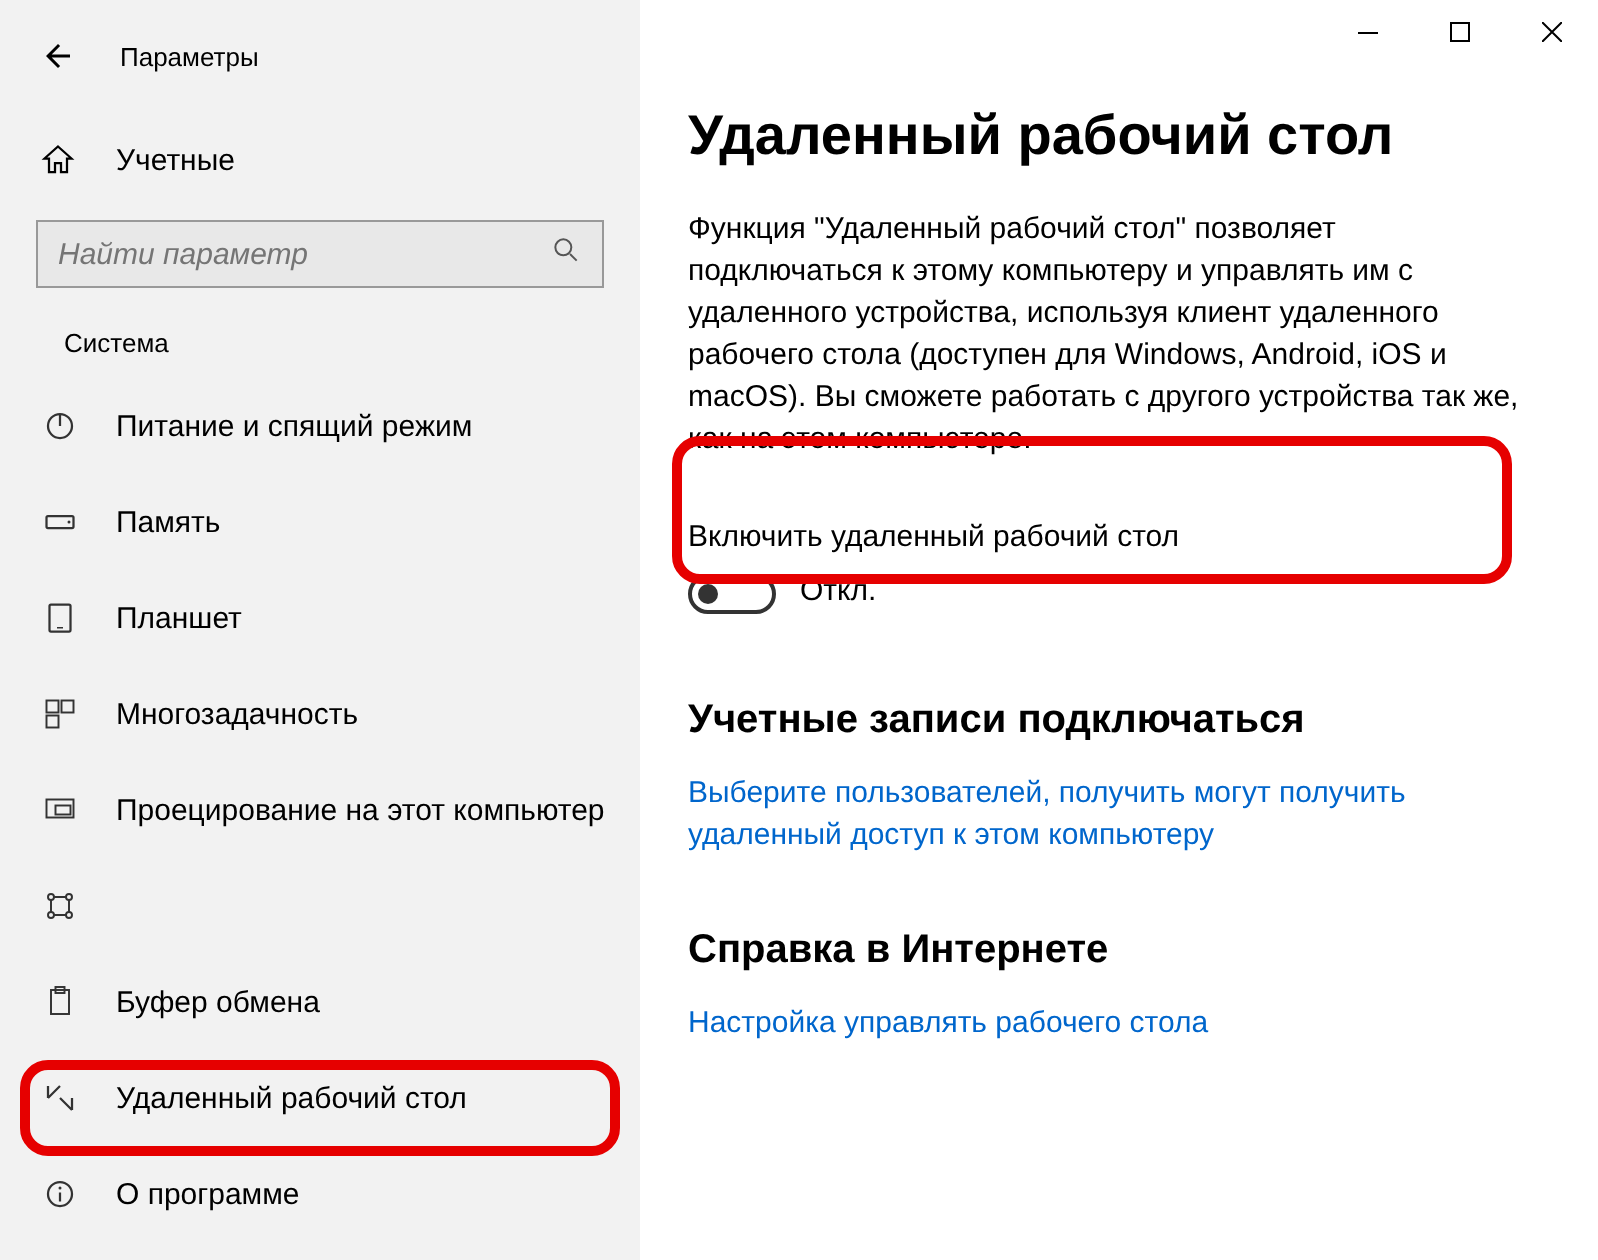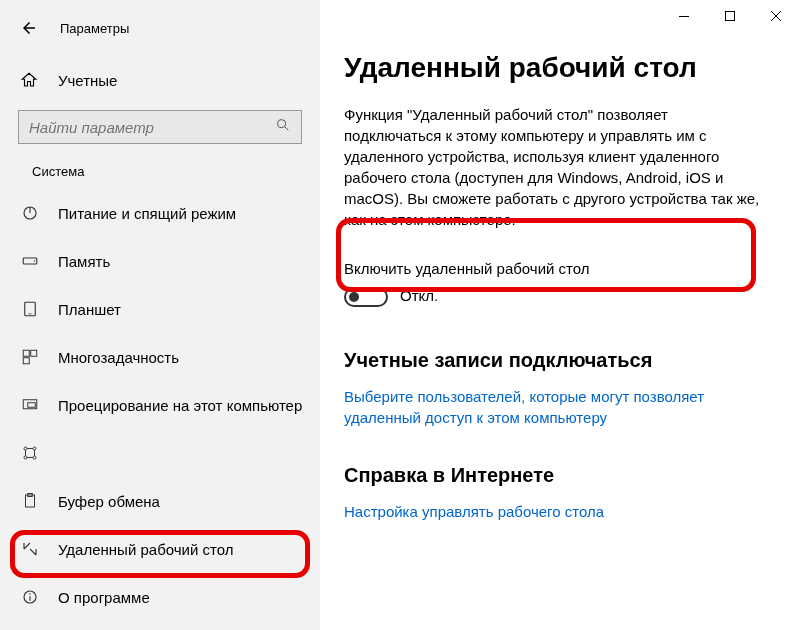--- a/index.html
+++ b/index.html
@@ -186,21 +186,21 @@
       <div class="toggle-label">Включить удаленный рабочий стол</div>
       <div class="toggle-row">
         <div class="toggle">
             <div class="toggle-knob"></div>
           </div>
         <span class="toggle-state">Откл.</span>
       </div>
     </div>
 
     <div class="section-title">Учетные записи подключаться</div>
-    <a class="link">Выберите пользователей, которые могут позволяет удаленный доступ к этом компьютеру</a>
+    <a class="link">Выберите пользователей, получить могут получить удаленный доступ к этом компьютеру</a>
 
     <div class="section-title">Справка в Интернете</div>
     <a class="link">Настройка управлять рабочего стола</a>
   </div>
 </div>
 
 <div class="highlight-red" style="left:10px; top:530px; width:300px; height:48px;"></div>
 <div class="highlight-red" style="left:336px; top:218px; width:420px; height:74px;"></div>
 
 </body></html>

